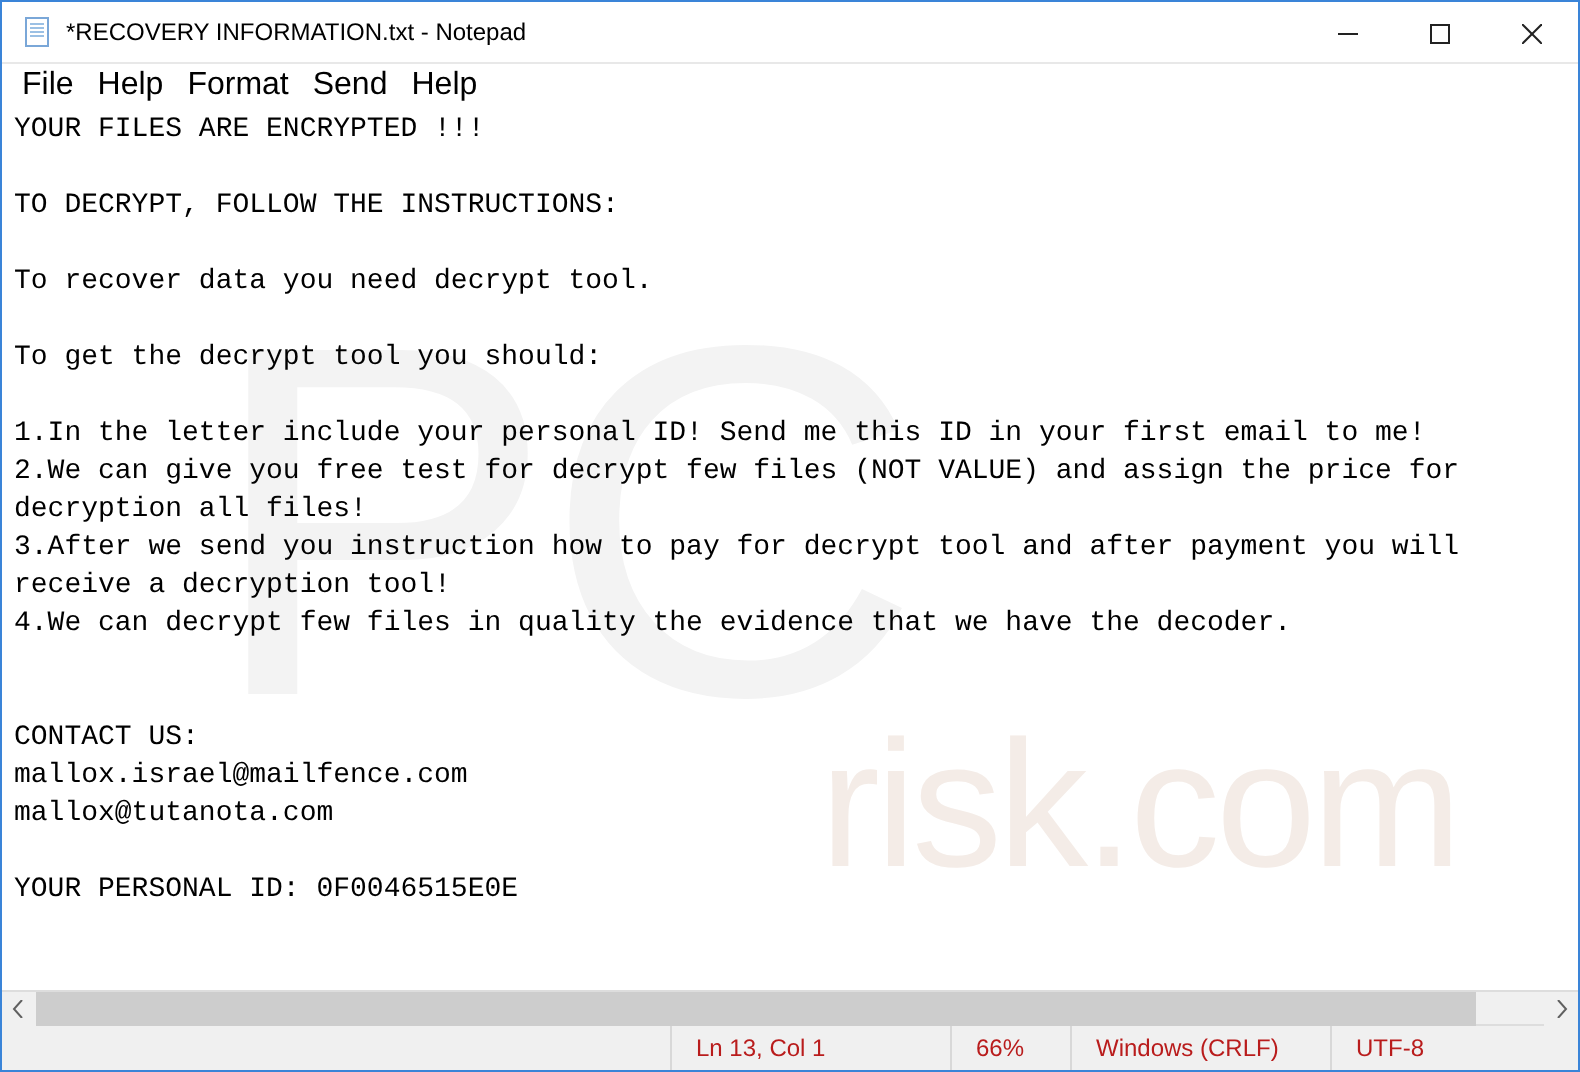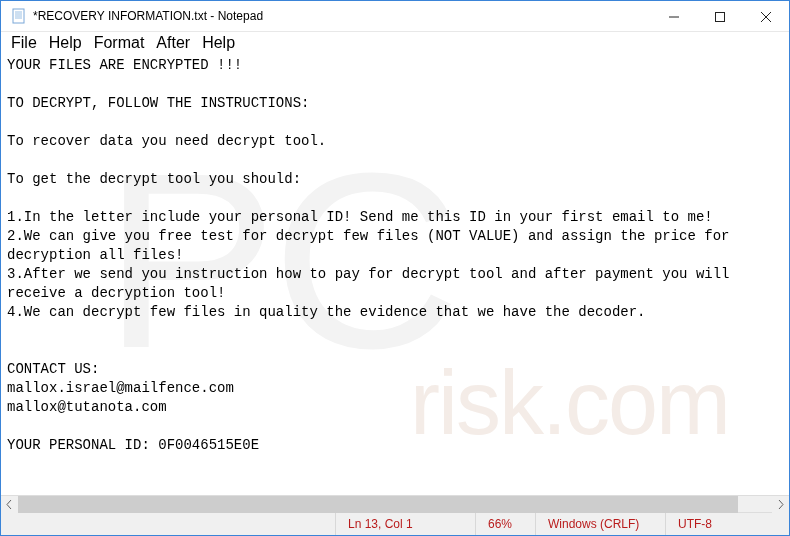--- a/index.html
+++ b/index.html
@@ -158,21 +158,21 @@
           <line x1="10" y1="0" x2="0" y2="10" stroke="currentColor" stroke-width="1"></line>
         </svg>
     </div>
   </div>
 </div>
 
 <div class="menubar">
   <span class="menu-item">File</span>
   <span class="menu-item">Help</span>
   <span class="menu-item">Format</span>
-  <span class="menu-item">After</span>
+  <span class="menu-item">Send</span>
   <span class="menu-item">Help</span>
 </div>
 
 <div class="content-wrap">
   <div class="watermark">
     <div class="wm-big">PC</div>
     <div class="wm-small">risk.com</div>
   </div>
   <div class="text-area">YOUR FILES ARE ENCRYPTED !!!
 

